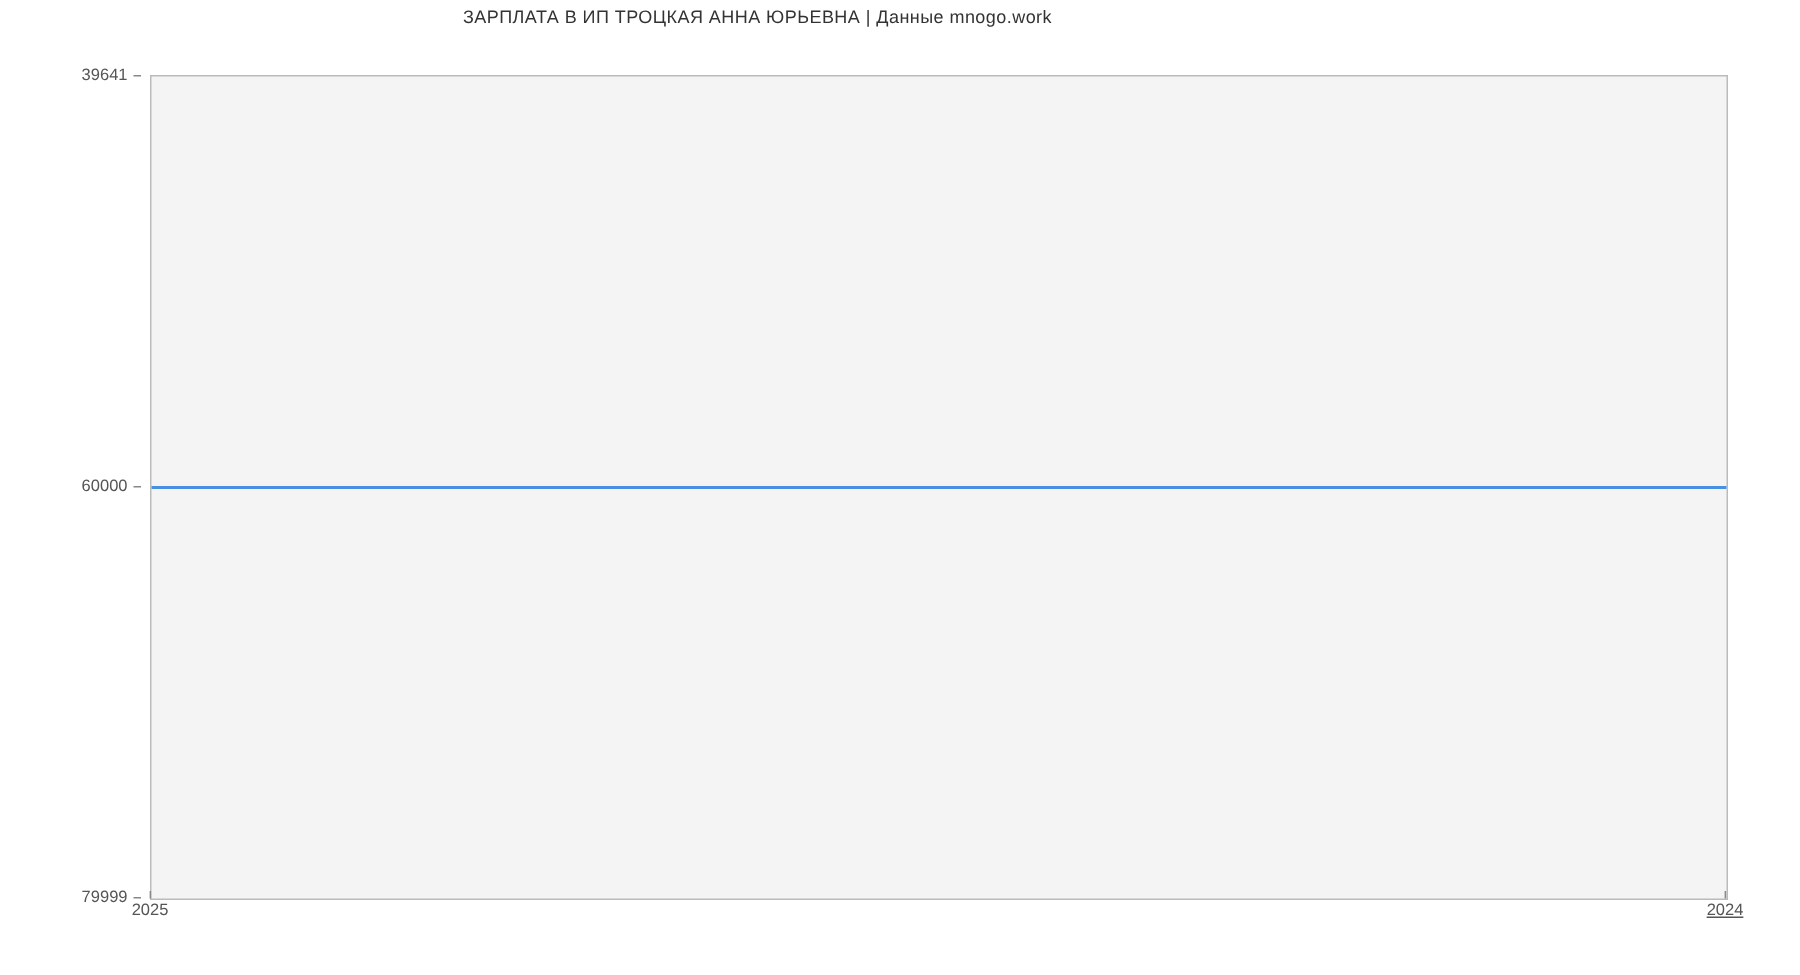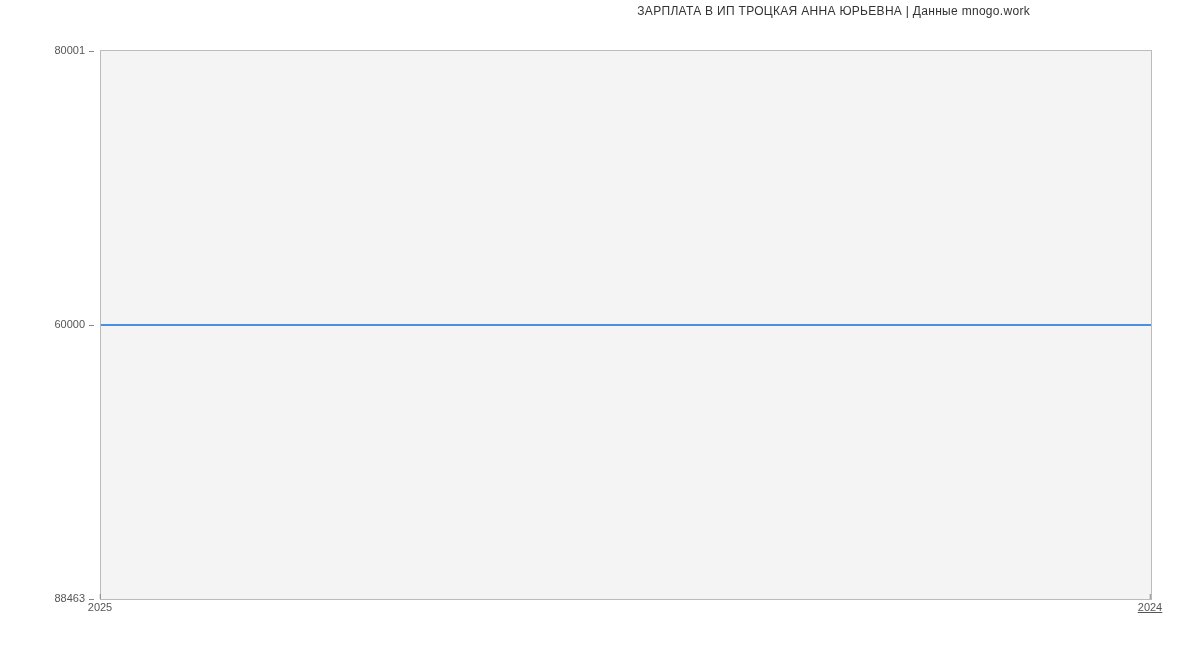--- a/index.html
+++ b/index.html
@@ -1,44 +1,44 @@
 <!DOCTYPE html>
 <html><head>
 <meta charset="utf-8">
 <style>
 html,body{margin:0;padding:0;width:1200px;height:650px;background:#fff;font-family:Verdana,Geneva,sans-serif;}
 .chart{position:absolute;left:0;top:0;width:1200px;height:650px;}
-.title{position:absolute;top:4px;left:0;width:1010px;text-align:right;font-size:12px;color:#333;letter-spacing:.3px;padding-left:20px;}
+.title{position:absolute;top:4px;left:0;width:1010px;text-align:center;font-size:12px;color:#333;letter-spacing:.3px;}
 .plot-area{position:absolute;left:100px;top:50px;width:1050px;height:548px;background:#f4f4f4;border:1px solid #bbb;}
 .gridline-h{position:absolute;left:0;width:100%;height:1px;background:#fff;}
 .series-line{position:absolute;left:0;width:100%;height:2px;background:#4a90e2;}
 .ytick{position:absolute;right:1106px;font-size:11px;color:#555;transform:translateY(-50%);}
 .ytick .mark{display:inline-block;width:5px;height:1px;background:#888;vertical-align:middle;margin-left:4px;}
 .xtick{position:absolute;bottom:37px;font-size:11px;color:#555;transform:translateX(-50%);}
 .xtick .mark{display:block;width:1px;height:5px;background:#888;margin:0 auto 2px auto;}
 </style>
 </head>
 <body>
 
 <div class="chart">
   <div class="title">ЗАРПЛАТА В ИП ТРОЦКАЯ АННА ЮРЬЕВНА | Данные mnogo.work</div>
 
   <div class="plot-area">
     <div class="gridline-h" style="top:50%;"></div>
     <div class="series-line" style="top:calc(50% - 1px);"></div>
   </div>
 
   <div class="ytick" style="top:50px;">
-    <span>80001</span><span class="mark"></span>
+    <span>39641</span><span class="mark"></span>
   </div>
   <div class="ytick" style="top:324px;">
     <span>60000</span><span class="mark"></span>
   </div>
   <div class="ytick" style="top:598px;">
-    <span>88463</span><span class="mark"></span>
+    <span>79999</span><span class="mark"></span>
   </div>
 
   <div class="xtick" style="left:100px;">
     <span class="mark"></span><span>2025</span>
   </div>
   <div class="xtick" style="left:1150px;text-decoration:underline;">
     <span class="mark"></span><span>2024</span>
   </div>
 </div>
 

